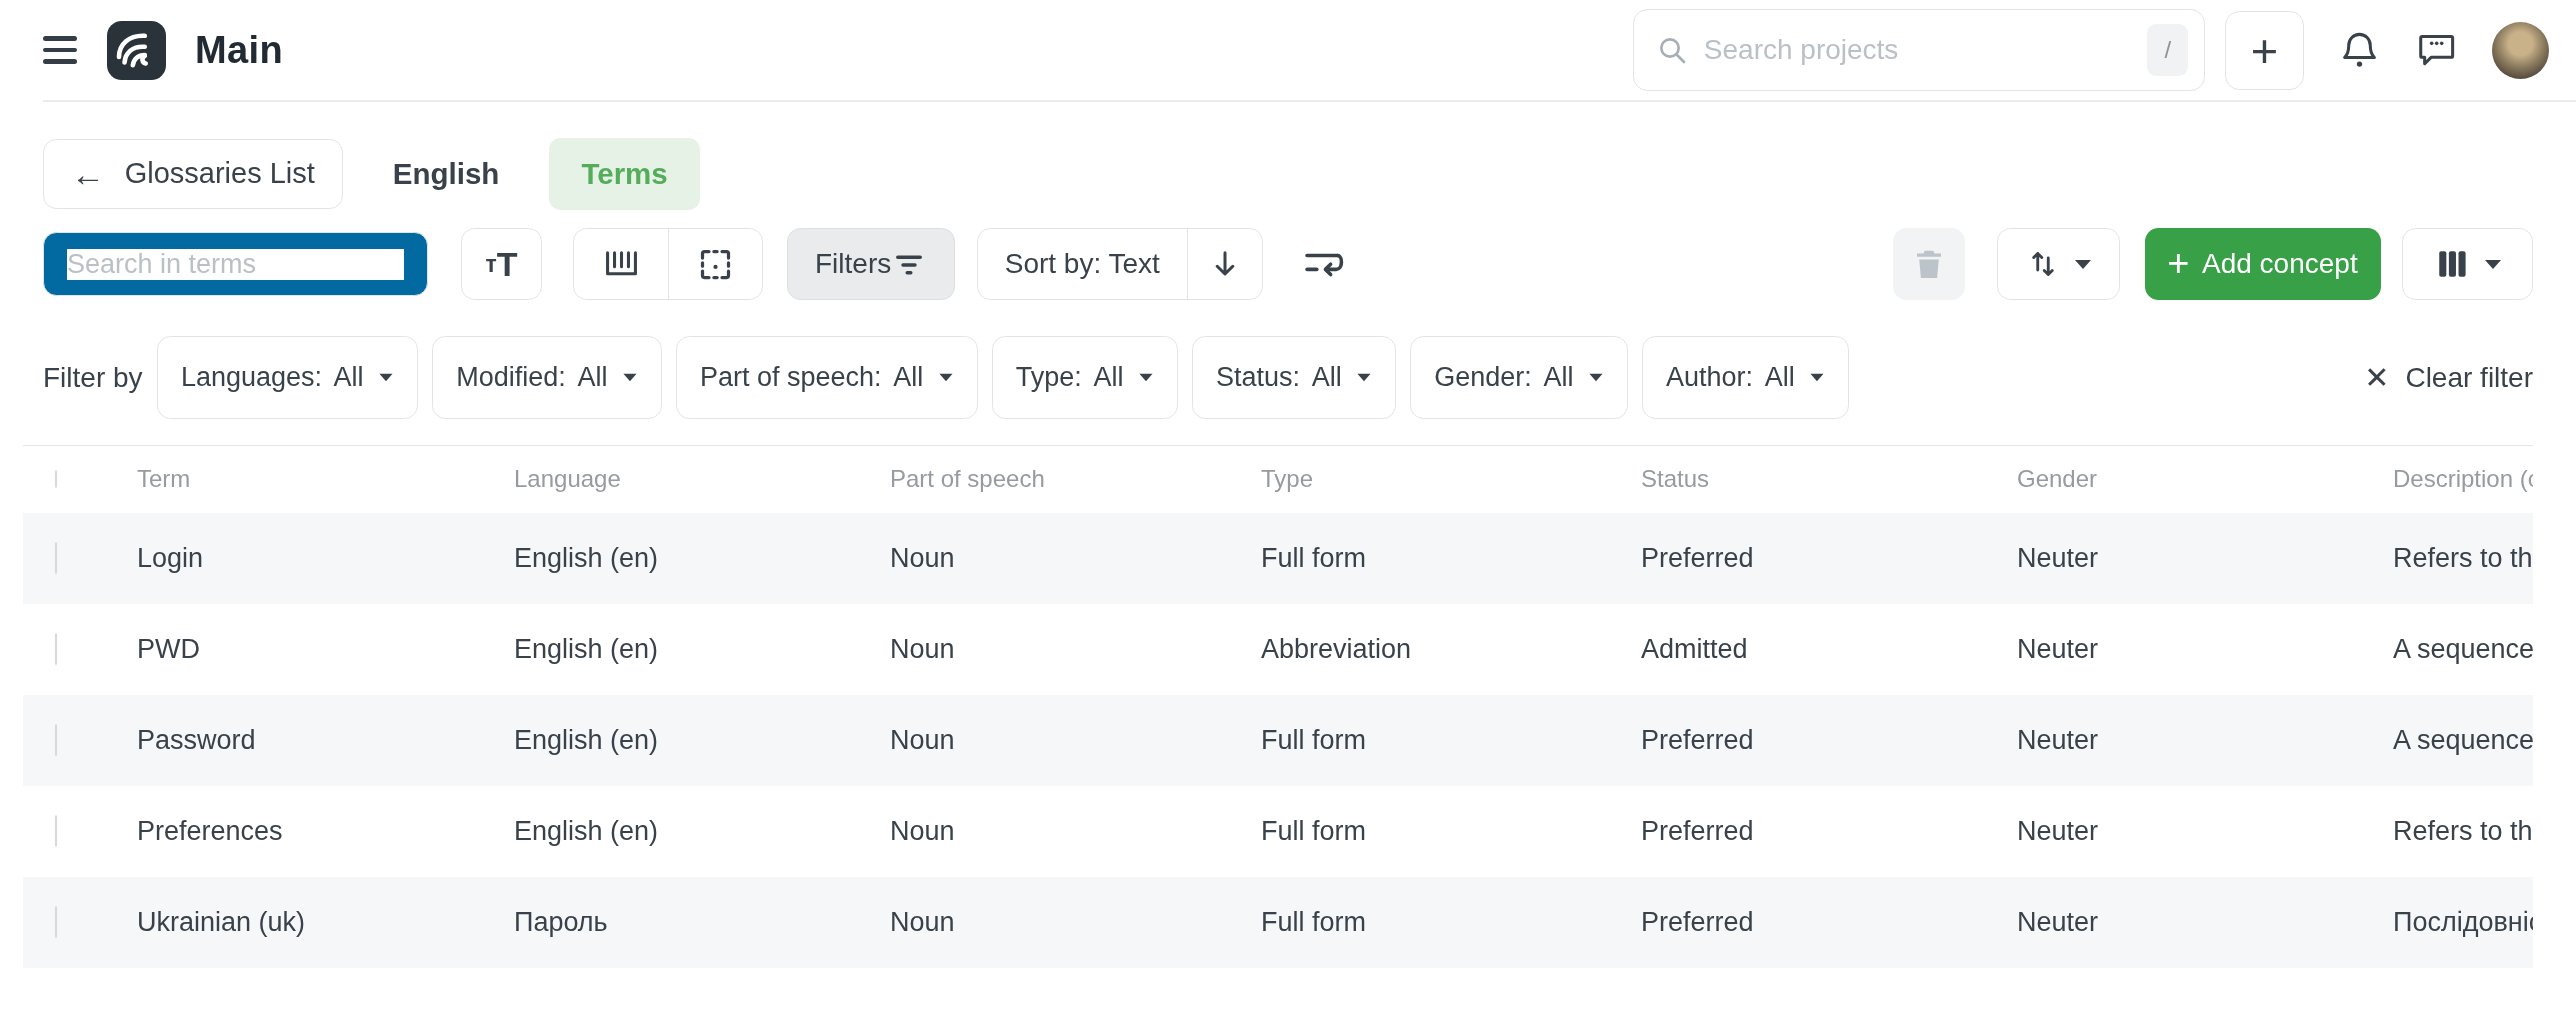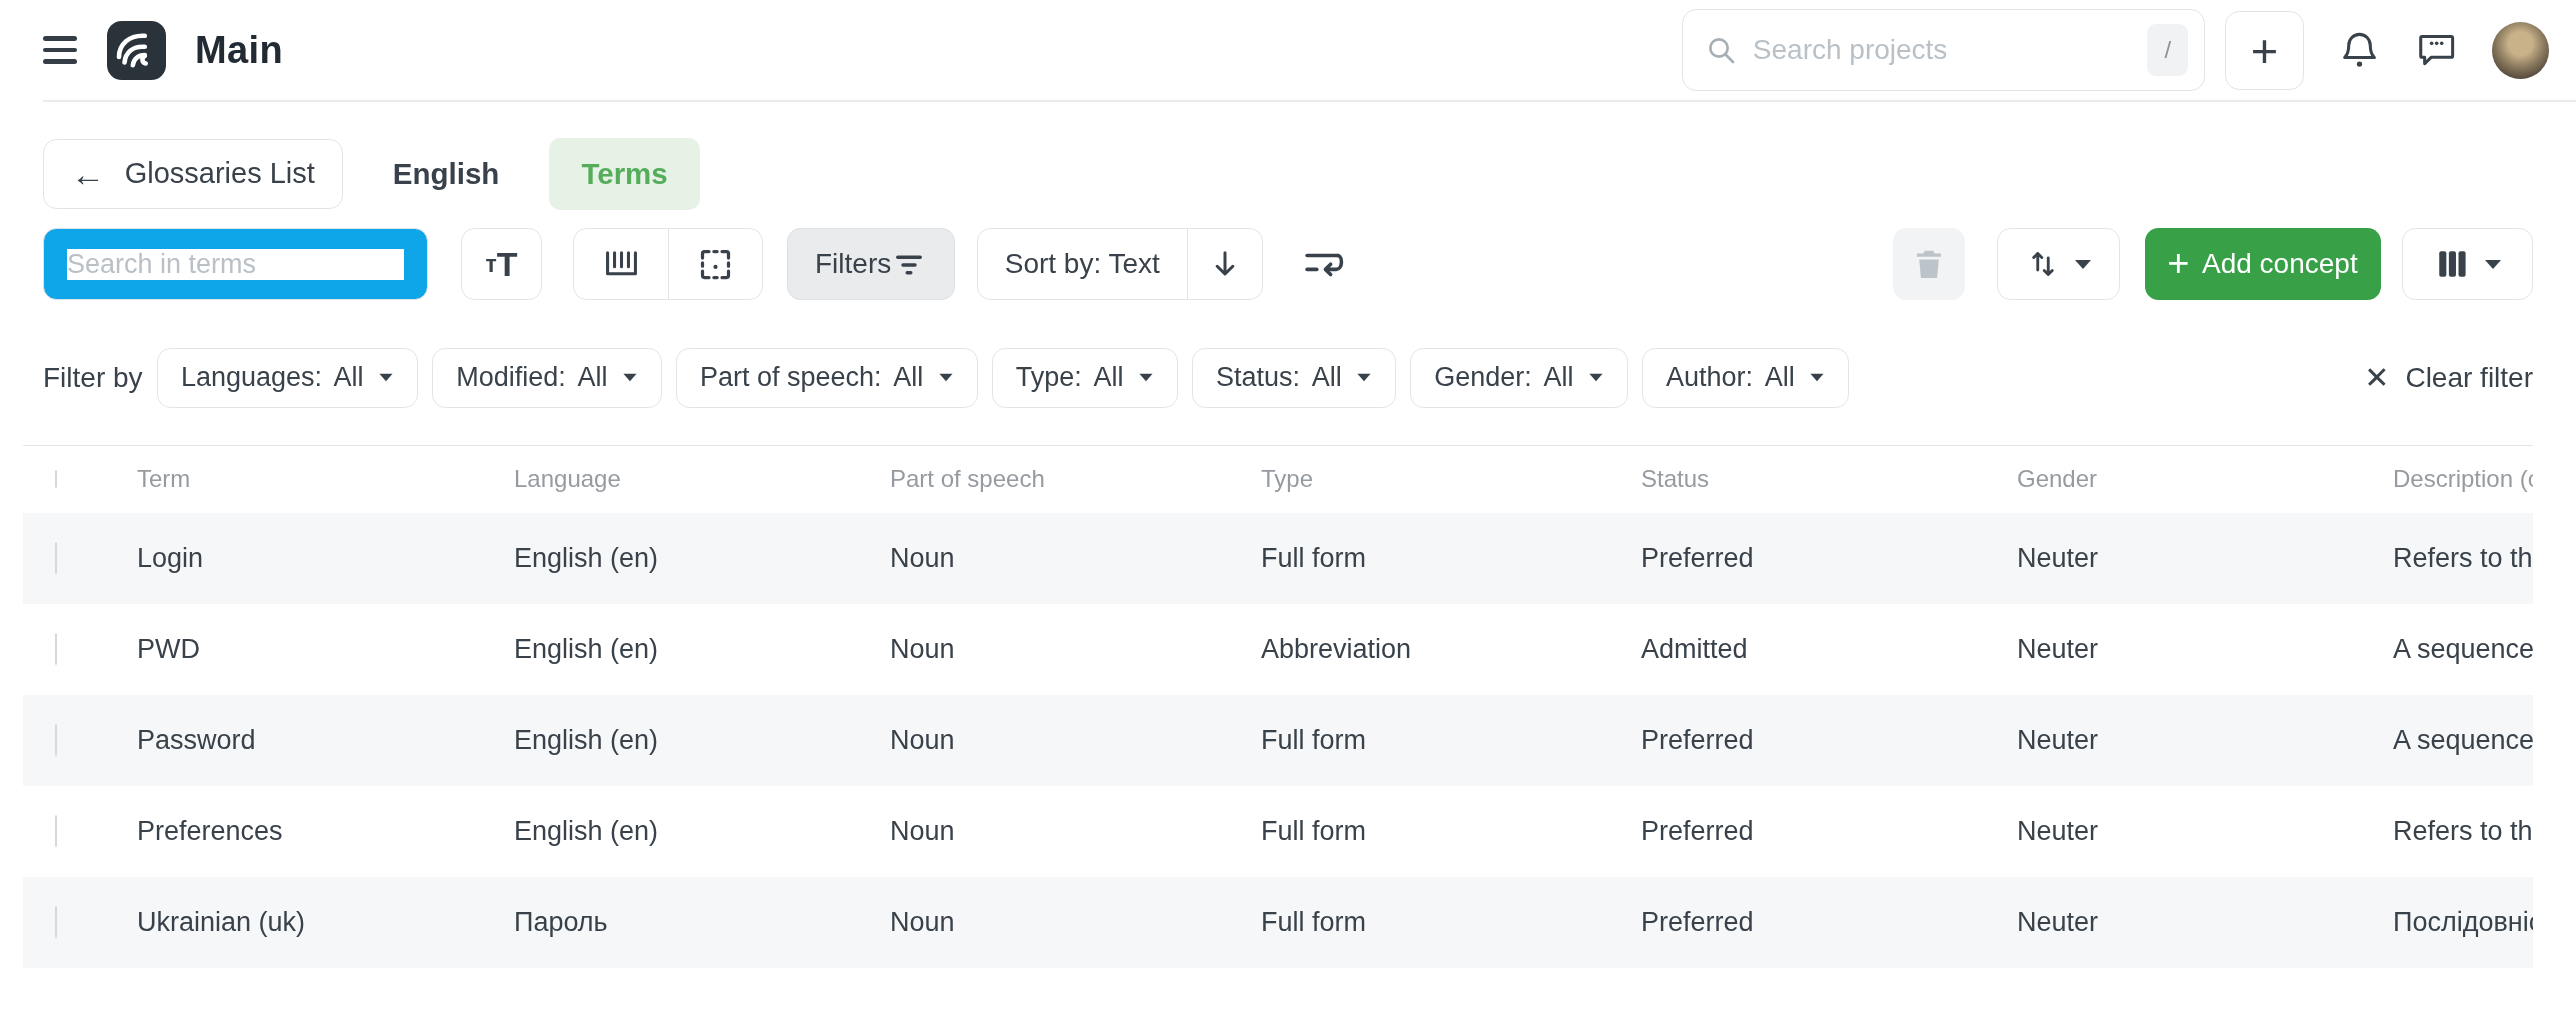--- a/index.html
+++ b/index.html
@@ -7,21 +7,21 @@
     font-family: "Liberation Sans", sans-serif; color: #39424a; }
 
   
   .topbar { height: 100px; display: flex; align-items: center; padding: 0 27px 0 43px; }
   .topbar-divider { height: 1.8px; background: #e9ecee; margin-left: 43px; }
   .hamburger { width: 34px; display: flex; flex-direction: column; gap: 7.2px; cursor: pointer; }
   .hamburger span { display: block; height: 4.5px; background: #353e46; border-radius: 2.7px; }
   .logo { width: 59px; height: 59px; margin-left: 30px; flex: 0 0 auto; }
   .app-title { margin-left: 29px; font-size: 38px; font-weight: 700; color: #222b33; letter-spacing: 0.4px; }
   .spacer { flex: 1; }
-  .proj-search { width: 523px; height: 82px; border: 1.8px solid #e1e4e7; border-radius: 14.3px;
+  .proj-search { width: 572px; height: 82px; border: 1.8px solid #e1e4e7; border-radius: 14.3px;
     display: flex; align-items: center; padding: 0 16px 0 21.5px; background: #fff; margin-left: 28px; }
   .proj-search input { flex: 1; border: 0; outline: 0; font-size: 28px; color: #39424a; margin-left: 16px;
     font-family: "Liberation Sans", sans-serif; min-width: 0; }
   .proj-search input::placeholder { color: #b9c0c6; }
   .kbd-slash { width: 41px; height: 52px; background: #f0f2f3; border-radius: 9px; color: #8d959b;
     font-size: 24px; display: flex; align-items: center; justify-content: center; }
   .icon-btn-square { width: 79px; height: 79px; border: 1.8px solid #e1e4e7; border-radius: 14.3px; background: #fff;
     display: flex; align-items: center; justify-content: center; font-size: 47px; font-weight: 300;
     color: #39424a; margin-left: 19.7px; cursor: pointer; }
   .top-icon { margin-left: 34px; cursor: pointer; display: flex; align-items: center; }
@@ -33,22 +33,22 @@
   .back-btn { height: 70px; border: 1.8px solid #e1e4e7; border-radius: 13.4px; background: #fff;
     display: flex; align-items: center; padding: 0 27px; cursor: pointer; }
   .back-arrow { font-size: 34px; color: #39424a; margin-right: 19.7px; line-height: 1; }
   .back-label { font-size: 29px; font-weight: 400; color: #39424a; }
   .tab { margin-left: 50px; font-size: 29.5px; font-weight: 700; color: #39424a; cursor: pointer;
     height: 72px; display: flex; align-items: center; border-radius: 11.6px; }
   .tab.active { background: #e6f2e6; color: #55ad5b; padding: 0 32px; }
 
   
   .toolbar { display: flex; align-items: center; padding: 0 43px; margin-top: 18px; height: 73px; }
-  .tool-input { width: 385px; height: 72px; border: 1.8px solid #e1e4e7; border-radius: 13.4px;
-    display: flex; align-items: center; padding: 0 23px; background: #0ea5e9; }
+  .tool-input { width: 385px; height: 64px; border: 1.8px solid #e1e4e7; border-radius: 13.4px;
+    display: flex; align-items: center; padding: 0 23px; background: #0369a1; }
   .tool-input input { width: 100%; border: 0; outline: 0; font-size: 27px; color: #39424a;
     font-family: "Liberation Sans", sans-serif; }
   .tool-input input::placeholder { color: #b9c0c6; }
   .btn { height: 72px; border: 1.8px solid #e1e4e7; border-radius: 13.4px; background: #fff;
     display: flex; align-items: center; justify-content: center; cursor: pointer; font-size: 28px; color: #39424a; }
   .btn-case { width: 81px; margin-left: 33px; font-weight: 700; }
   .btn-case .t-small { font-size: 23px; font-weight: 700; }
   .btn-case .t-big { font-size: 34px; font-weight: 700; }
   .btn-group { display: flex; margin-left: 31px; border: 1.8px solid #e1e4e7; border-radius: 13.4px; background: #fff; height: 72px; }
   .btn-group .seg { width: 94px; display: flex; align-items: center; justify-content: center; cursor: pointer; }
@@ -63,21 +63,21 @@
   .btn-updown { width: 123px; margin-left: 32px; gap: 14.3px; }
   .btn-add { margin-left: 25px; width: 236px; background: #38a047; border: 0; color: #fff; font-weight: 500; gap: 12.5px; }
   .btn-add .plus { font-size: 38px; font-weight: 400; line-height: 1; margin-top: -3.6px; }
   .btn-cols { width: 131px; margin-left: 21.5px; gap: 16px; }
   .caret { width: 0; height: 0; border-left: 8px solid transparent; border-right: 8px solid transparent;
     border-top: 9.8px solid #39424a; }
 
   
   .filter-row { display: flex; align-items: center; padding: 0 43px; margin-top: 43px; height: 68px; }
   .filter-by { font-size: 28px; color: #39424a; }
-  .pill { height: 60px; border: 1.8px solid #e1e4e7; border-radius: 13.4px; background: #fff; display: flex;
+  .pill { height: 83px; border: 1.8px solid #e1e4e7; border-radius: 13.4px; background: #fff; display: flex;
     align-items: center; padding: 0 23px; margin-left: 14.3px; cursor: pointer; font-size: 27px; }
   .pill .pill-value { margin-left: 11.6px; }
   .pill .caret { margin-left: 14.3px; transform: scale(.82); }
   .clear-filter { display: flex; align-items: center; gap: 16px; cursor: pointer; font-size: 28px; color: #39424a; }
   .clear-x { font-size: 30px; line-height: 1; }
 
   
   .table { margin: 33px 43px 0 23px; border-top: 1.8px solid #e3e6e9; }
   .trow { display: grid; grid-template-columns: 114px 377px 376px 371px 380px 376px 376px minmax(0,1fr); align-items: center; }
   .thead { height: 67px; }

